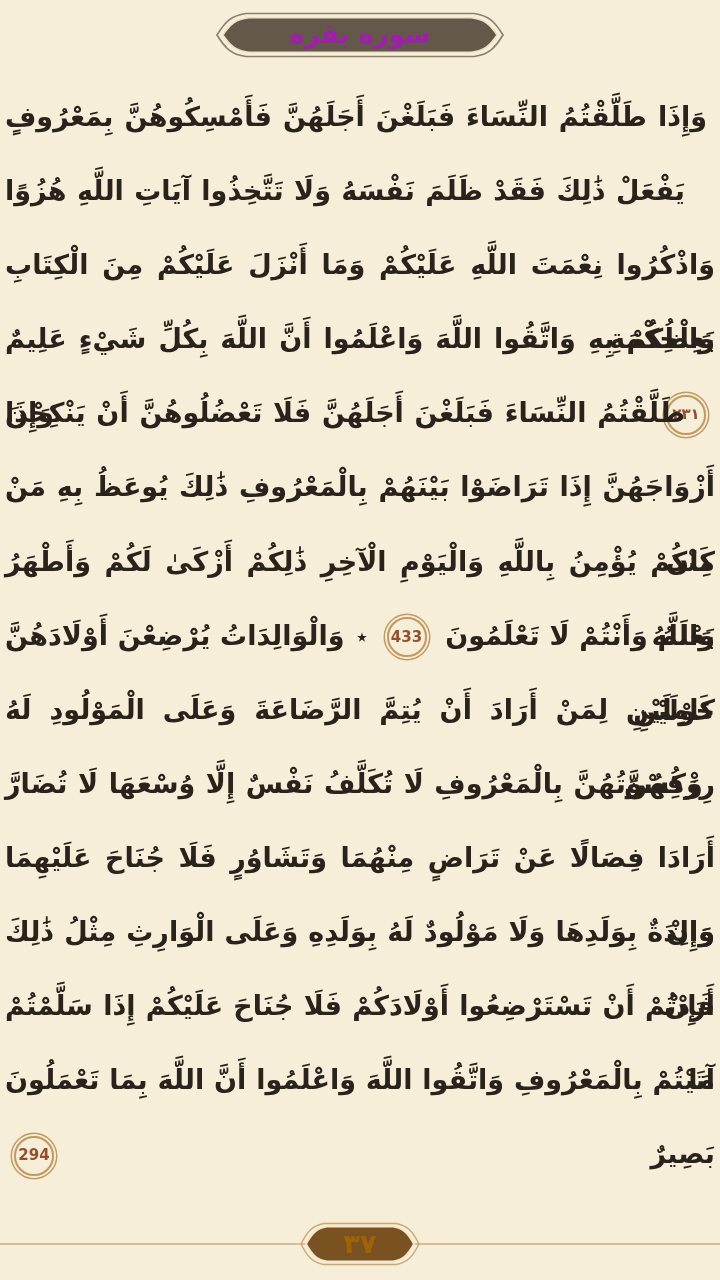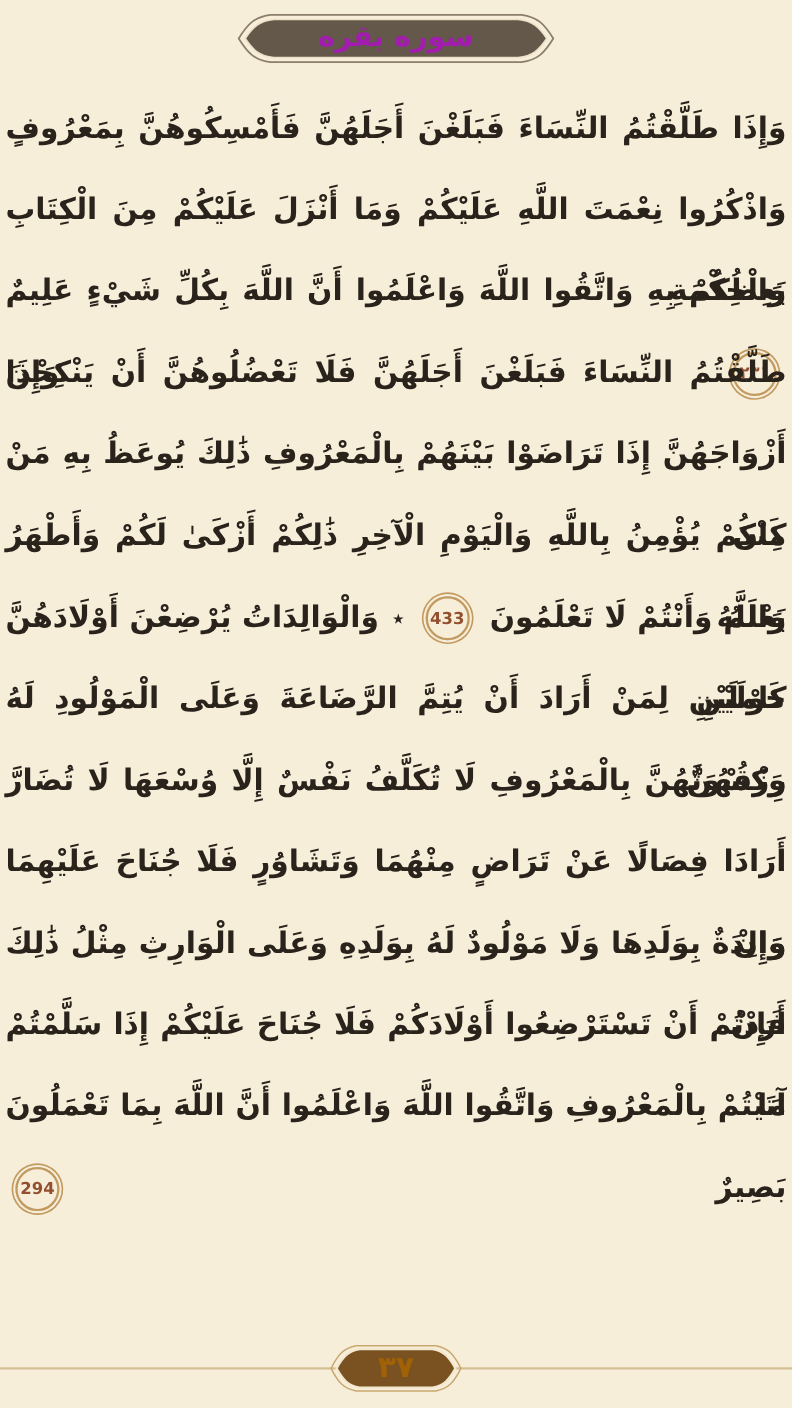--- a/index.html
+++ b/index.html
@@ -41,20 +41,21 @@
     padding-bottom:3px;
   }
   
   .quran{
     position:absolute;
     top:80px;left:5px;right:5px;
     height:1112px;
     direction:rtl;
     display:flex;
     flex-direction:column;
+    align-items:flex-end;
   }
   .quran-line{
     height:74.1px;
     line-height:74.1px;
     font-size:27px;
     font-weight:bold;
     color:var(--text);
     white-space:nowrap;
     text-align:justify;
     text-align-last:justify;
@@ -114,20 +115,21 @@
   <div class="banner">
     <svg viewBox="0 0 292 56" aria-hidden="true">
       <path d="M3 28 C11 15 17 8.5 32 6.5 L260 6.5 C275 8.5 281 15 289 28 C281 41 275 47.5 260 49.5 L32 49.5 C17 47.5 11 41 3 28 Z" fill="none" stroke="var(--banner-outline)" stroke-width="1.6"></path>
       <path d="M9 28 C16 17.5 22 12 35 10.8 L257 10.8 C270 12 276 17.5 283 28 C276 38.5 270 44 257 45.2 L35 45.2 C22 44 16 38.5 9 28 Z" fill="var(--banner-fill)" stroke="var(--banner-inner-stroke)" stroke-width="1.4"></path>
     </svg>
     <span class="banner-title">سوره بقره</span>
   </div>
 
   <div class="quran" dir="rtl">
       <div class="quran-line"><span>وَإِذَا طَلَّقْتُمُ النِّسَاءَ فَبَلَغْنَ أَجَلَهُنَّ فَأَمْسِكُوهُنَّ بِمَعْرُوفٍ</span> </div>
+      <div class="quran-line"><span>يَفْعَلْ ذَٰلِكَ فَقَدْ ظَلَمَ نَفْسَهُ وَلَا تَتَّخِذُوا آيَاتِ اللَّهِ هُزُوًا</span> </div>
       <div class="quran-line"><span>وَاذْكُرُوا نِعْمَتَ اللَّهِ عَلَيْكُمْ وَمَا أَنْزَلَ عَلَيْكُمْ مِنَ الْكِتَابِ وَالْحِكْمَةِ</span> </div>
       <div class="quran-line"><span>يَعِظُكُمْ بِهِ وَاتَّقُوا اللَّهَ وَاعْلَمُوا أَنَّ اللَّهَ بِكُلِّ شَيْءٍ عَلِيمٌ</span> <span class="ayah-marker">
           <span class="ayah-num">٢٣١</span>
         </span> <span>وَإِذَا</span> </div>
       <div class="quran-line"><span>طَلَّقْتُمُ النِّسَاءَ فَبَلَغْنَ أَجَلَهُنَّ فَلَا تَعْضُلُوهُنَّ أَنْ يَنْكِحْنَ</span> </div>
       <div class="quran-line"><span>أَزْوَاجَهُنَّ إِذَا تَرَاضَوْا بَيْنَهُمْ بِالْمَعْرُوفِ ذَٰلِكَ يُوعَظُ بِهِ مَنْ كَانَ</span> </div>
       <div class="quran-line"><span>مِنْكُمْ يُؤْمِنُ بِاللَّهِ وَالْيَوْمِ الْآخِرِ ذَٰلِكُمْ أَزْكَىٰ لَكُمْ وَأَطْهَرُ وَاللَّهُ</span> </div>
       <div class="quran-line"><span>يَعْلَمُ وَأَنْتُمْ لَا تَعْلَمُونَ</span> <span class="ayah-marker">
           <span class="ayah-num">433</span>
         </span> <span class="hizb-star">٭</span> <span>وَالْوَالِدَاتُ يُرْضِعْنَ أَوْلَادَهُنَّ حَوْلَيْنِ</span> </div>

